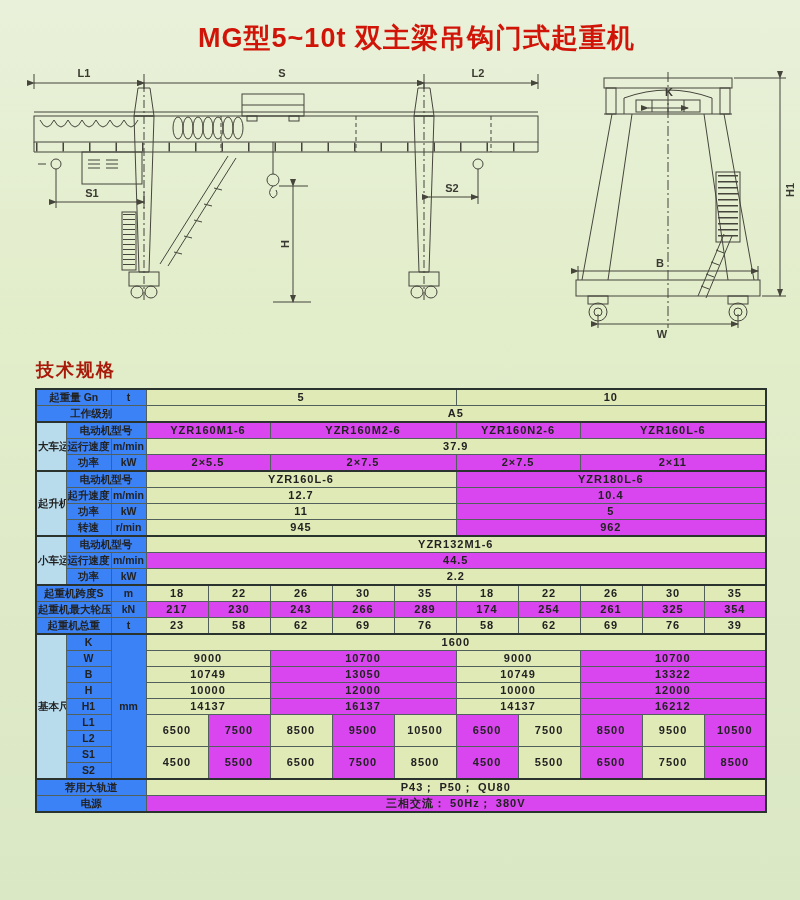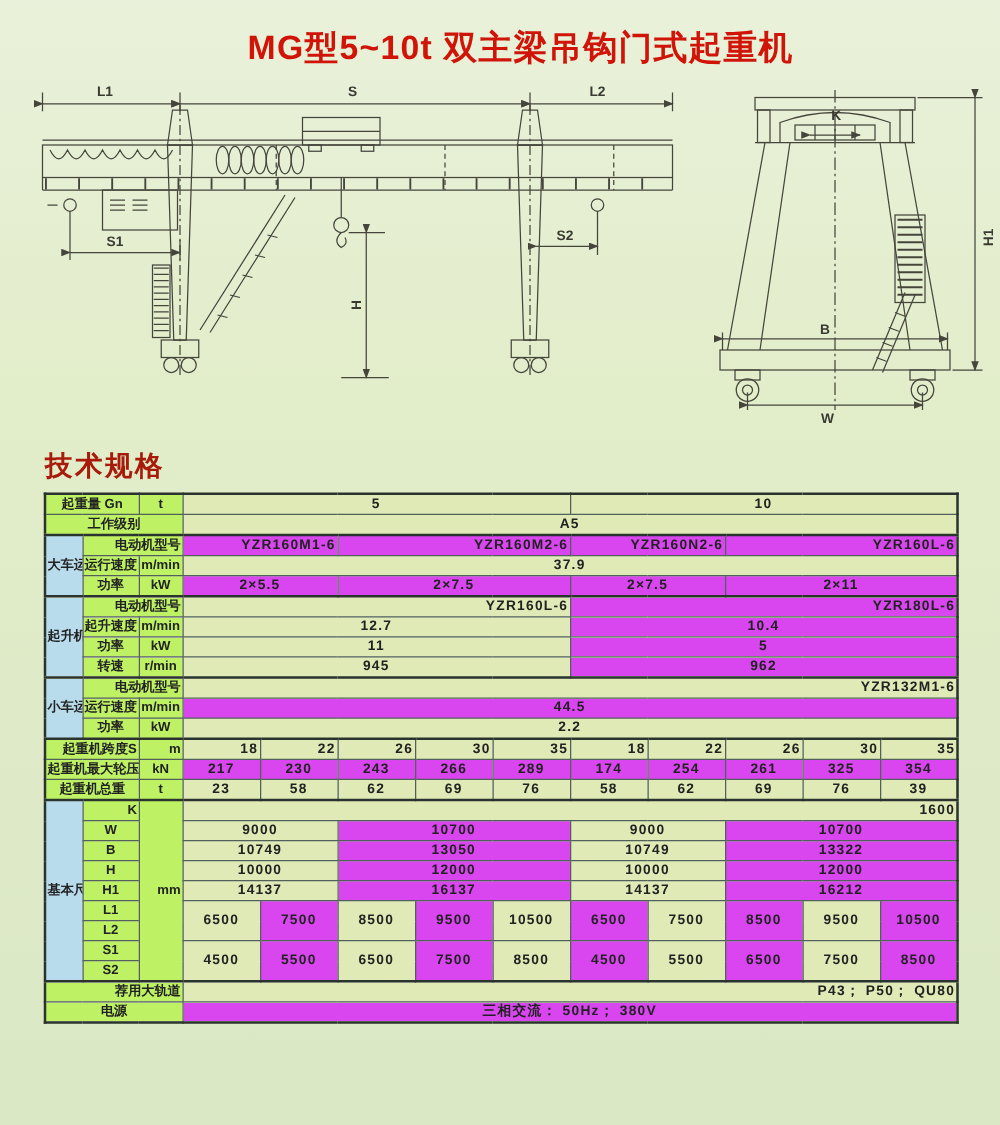--- a/index.html
+++ b/index.html
@@ -12,35 +12,35 @@
   .title{
     text-align:center;padding-top:20px;height:44px;
     font-size:27px;font-weight:bold;color:#d01508;letter-spacing:1px;margin-left:33px;
   }
   .drawings{position:relative;height:288px;}
   .drawings svg{position:absolute;top:0;}
   #front-view{left:26px;}
   #side-view{left:548px;}
   svg text{font-family:"Liberation Sans",sans-serif;font-size:11px;font-weight:bold;fill:#3a3a32;}
   .section-heading{
-    margin:6px 11px 6px 36px;font-size:22px;font-weight:bold;color:#a81a0a;letter-spacing:2px;
+    margin:6px 11px 6px 36px;font-size:18px;font-weight:bold;color:#a81a0a;letter-spacing:2px;
   }
   table.spec{
     border-collapse:collapse;margin-left:35px;table-layout:fixed;width:730px;
     border:2px solid #2a332d;font-size:11px;font-weight:bold;color:#222;
   }
   table.spec td{
     border:1px solid #51605a;height:15px;line-height:15px;text-align:center;
     padding:0 1px;overflow:hidden;white-space:nowrap;
   }
-  td.lab{background:#bef264;font-size:10.5px;}
+  td.lab{background:#3b82f6;font-size:10.5px;}
   td.grp{background:#b9dced;font-size:10.5px;word-break:break-all;white-space:normal;line-height:1.2;padding:0 3px;}
   td.g{background:#e0eab6;letter-spacing:1px;}
   td.b{background:#d946ef;letter-spacing:1px;}
-  tr.sep td{border-top:2px solid #2a332d;text-align:right;}
+  tr.sep td{border-top:2px solid #2a332d;}
 </style>
 </head>
 <body>
 
 <div class="title">MG型5~10t 双主梁吊钩门式起重机</div>
 
 <div class="drawings">
 
   <svg id="front-view" width="522" height="280" viewBox="0 0 522 280">
     <defs>

